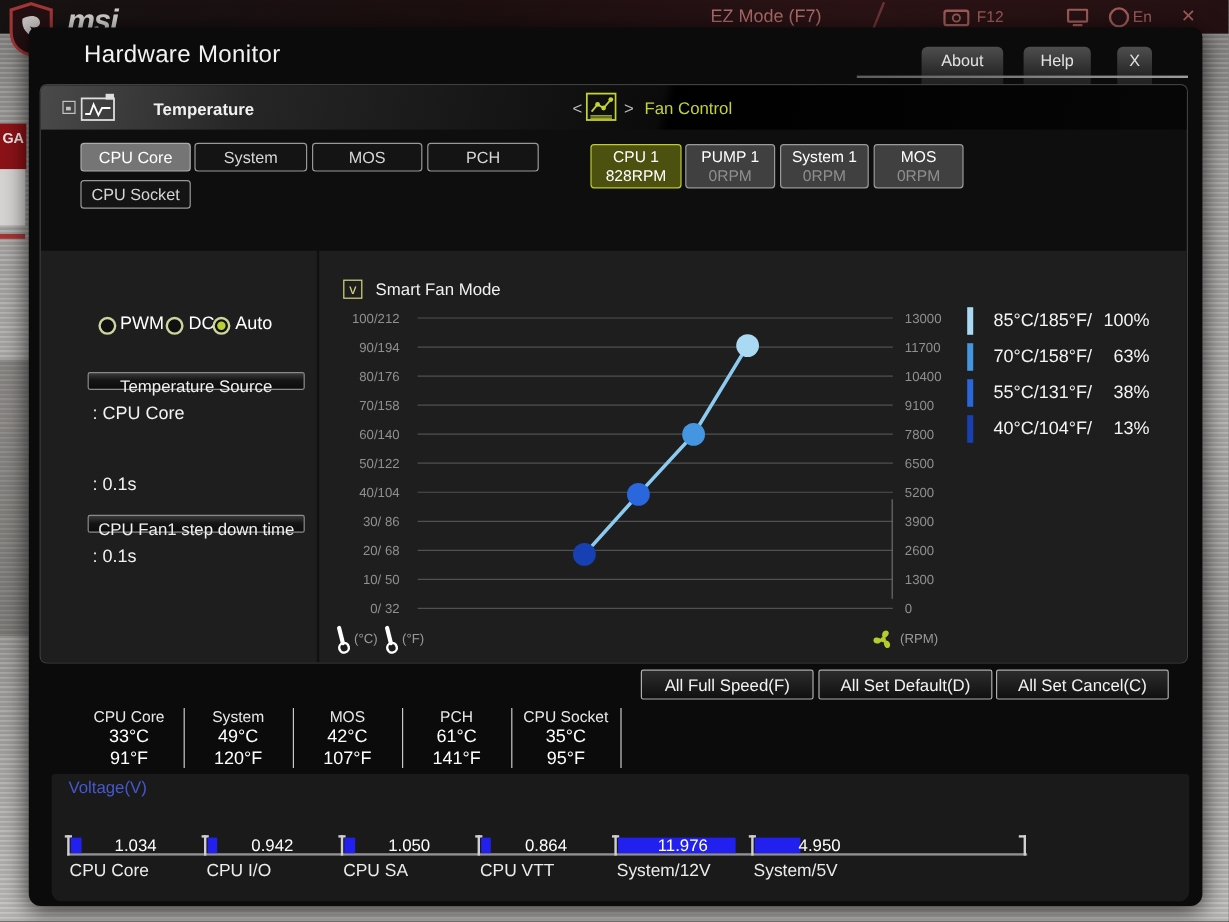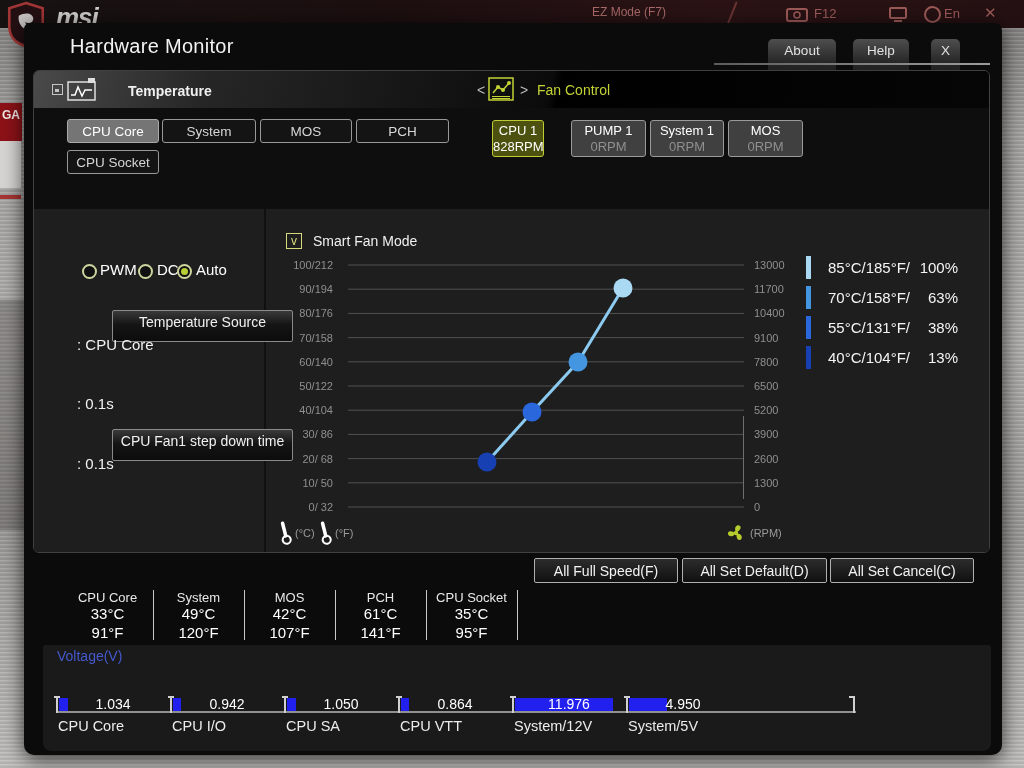--- a/index.html
+++ b/index.html
@@ -15,21 +15,21 @@
     color:#f0e8e8;font-size:12px;font-weight:bold;padding-top:5px;box-sizing:border-box;text-align:center;}
   .white-block{position:absolute;left:0;top:141px;width:21px;height:47px;background:#d6d4d2;}
   .red-line{position:absolute;left:0;top:195px;width:21px;height:4px;background:#a83434;}
 
   
   .topbar{position:absolute;left:0;top:0;width:1024px;height:28px;z-index:2;
     background:linear-gradient(90deg,#171212 0%,#1d0f10 40%,#2b1315 70%,#241012 100%);}
   .shield{position:absolute;left:5px;top:1px;width:42px;height:46px;}
   .msi-text{position:absolute;left:56px;top:2px;font-style:italic;font-weight:bold;
     font-size:26px;color:#d2d0ce;letter-spacing:-1px;}
-  .ez-mode{position:absolute;left:592px;top:5px;font-size:12px;color:#aa6a68;}
+  .ez-mode{position:absolute;left:592px;top:5px;font-size:15px;color:#aa6a68;}
   .tb-slash{position:absolute;left:731px;top:1px;width:2px;height:25px;background:#6b3433;transform:rotate(22deg);}
   .tb-cam{position:absolute;left:786px;top:7px;}
   .tb-f12{position:absolute;left:814px;top:6px;font-size:13px;color:#9d5b58;}
   .tb-mon{position:absolute;left:889px;top:7px;}
   .tb-lang-circ{position:absolute;left:924px;top:6px;width:13px;height:13px;border:2px solid #9d5b58;border-radius:50%;}
   .tb-lang{position:absolute;left:944px;top:6px;font-size:13px;color:#9d5b58;}
   .tb-x{position:absolute;left:984px;top:4px;font-size:15px;color:#9d5b58;}
 
   
   .dialog{position:absolute;left:24px;top:23px;width:978px;height:732px;background:#0b0b0b;
@@ -65,39 +65,39 @@
   .tt1{left:128px;top:48px;width:94px;}
   .tt2{left:226px;top:48px;width:92px;}
   .tt3{left:322px;top:48px;width:93px;}
   .tt4{left:33px;top:79px;width:92px;}
   .ftab{position:absolute;top:49px;height:37px;background:#404040;border:1px solid #9a9a9a;border-radius:3px;
     text-align:center;color:#fff;box-sizing:border-box;cursor:pointer;}
   .ftab .fname{display:block;font-size:13px;line-height:16px;margin-top:2px;}
   .ftab .frpm{display:block;font-size:13px;line-height:15px;color:#8f8f8f;}
   .ftab.sel{background:#4c510f;border-color:#becb33;}
   .ftab.sel .frpm{color:#ffffff;}
-  .ft0{left:458px;width:52px;}
+  .ft0{left:458px;width:76px;}
   .ft1{left:537px;width:75px;}
   .ft2{left:616px;width:74px;}
   .ft3{left:694px;width:75px;}
 
   
   .panel-body{position:absolute;left:0;top:138px;right:0;bottom:0;background:#1e1e1e;}
   .v-div{position:absolute;left:230px;top:138px;bottom:0;width:2px;background:#101010;}
 
   
   .radio{position:absolute;top:193px;width:11px;height:11px;border:2px solid #cdd49e;
     border-radius:50%;background:#101010;cursor:pointer;}
   .radio.sel::after{content:'';position:absolute;left:2px;top:2px;width:7px;height:7px;border-radius:50%;background:#b9cf33;}
   .r0{left:48px;} .r1{left:104px;} .r2{left:143px;}
   .rlabel{position:absolute;top:190px;font-size:15px;color:#ffffff;}
   .rl0{left:66px;} .rl1{left:123px;} .rl2{left:162px;}
-  .fbtn{position:absolute;left:39px;width:181px;height:32px;
+  .fbtn{position:absolute;left:39px;width:181px;height:15px;
     background:linear-gradient(#3a3a3a,#151515 45%,#0c0c0c);border:1px solid #8a8a8a;border-radius:2px;
-    color:#f0f0f0;font-size:14px;text-align:center;line-height:23px;box-sizing:border-box;cursor:pointer;margin-left:39px;}
+    color:#f0f0f0;font-size:14px;text-align:center;line-height:23px;box-sizing:border-box;cursor:pointer;}
   .fb0{top:239px;} .fb1{top:298px;} .fb2{top:358px;}
   .fval{position:absolute;left:43px;font-size:15px;color:#f2f2f2;}
   .fv0{top:265px;} .fv1{top:324px;} .fv2{top:384px;}
 
   
   .sf-check{position:absolute;left:252px;top:162px;width:16px;height:16px;border:1px solid #d6da7c;
     box-sizing:border-box;color:#d6da7c;font-size:12px;text-align:center;line-height:14px;cursor:pointer;}
   .sf-label{position:absolute;left:279px;top:162px;font-size:14px;color:#f0f0f0;}
   .chart{position:absolute;left:237px;top:180px;width:520px;height:265px;font-family:"Liberation Sans",sans-serif;}
   .th-ico1{position:absolute;left:244px;top:449px;}

